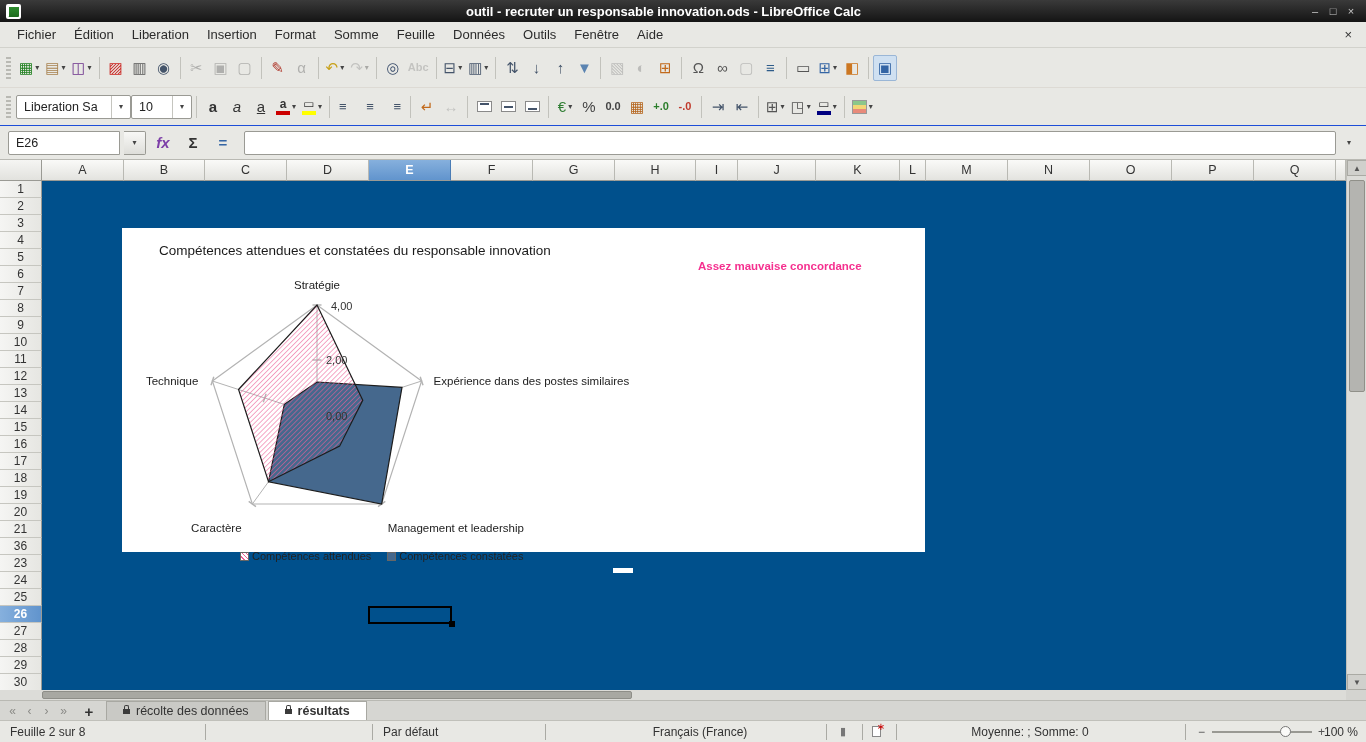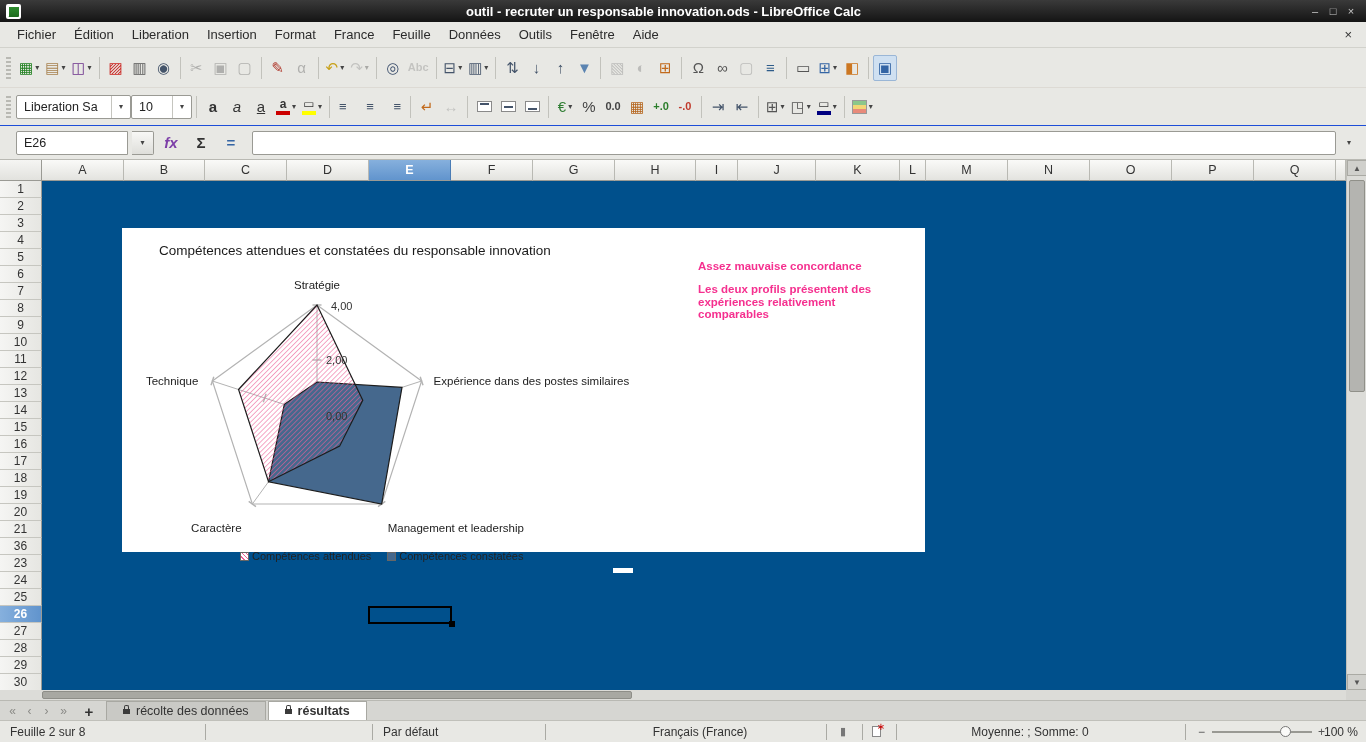--- a/index.html
+++ b/index.html
@@ -46,21 +46,21 @@
   .vbox { width:15px; height:11px; border:1px solid #8a8a8a; background:#fff; position:relative; }
   .vbar { position:absolute; left:2px; right:2px; height:2px; background:#44546a; }
   .vbar.top{top:1px} .vbar.center{top:4px} .vbar.bottom{bottom:1px}
   .cfbox { width:15px; height:14px; border:1px solid #999;
     background:linear-gradient(to bottom,#8bc78b 0 33%,#f2d675 33% 66%,#e88a7a 66% 100%); }
 
   
   #formulabar { position:absolute; left:0; top:126px; width:1366px; height:34px; background:#e8e8e4;
     border-bottom:1px solid #b9b9b3; display:flex; align-items:center; padding:0 8px; gap:4px; }
   #namebox { width:112px; height:24px; background:#fff; border:1px solid #9a9a94; border-radius:2px 0 0 2px;
-    display:flex; align-items:center; padding:0 7px; font-size:12.5px; color:#222;margin-left:8px; }
+    display:flex; align-items:center; padding:0 7px; font-size:12.5px; color:#222; }
   #namebox-dd { width:22px; height:24px; border:1px solid #9a9a94; border-left:none; border-radius:0 2px 2px 0;
     background:linear-gradient(#f8f8f6,#dededa); display:flex; align-items:center; justify-content:center; font-size:8px; color:#444; }
   .fbtn { width:26px; text-align:center; font-size:15px; }
   #fx { color:#7d3fa8; font-style:italic; font-weight:bold; }
   #sigma { color:#333; font-weight:bold; }
   #equals { color:#3465a4; font-weight:bold; }
   #inputline { flex:1; height:24px; background:#fff; border:1px solid #9a9a94; border-radius:2px; margin-left:4px;
     font-size:12.5px; padding:0 6px; line-height:22px; color:#222; }
   #fbar-expand { width:18px; text-align:center; font-size:8px; color:#444; }
 
@@ -147,21 +147,21 @@
   <div class="winbtn">×</div>
 </div>
 
 <div id="menubar">
   <span id="menuItems" style="display:flex">
       <div class="menu-item">Fichier</div>
       <div class="menu-item">Édition</div>
       <div class="menu-item">Liberation</div>
       <div class="menu-item">Insertion</div>
       <div class="menu-item">Format</div>
-      <div class="menu-item">France</div>
+      <div class="menu-item">Somme</div>
       <div class="menu-item">Feuille</div>
       <div class="menu-item">Données</div>
       <div class="menu-item">Outils</div>
       <div class="menu-item">Fenêtre</div>
       <div class="menu-item">Aide</div>
     </span>
   <span class="menu-close">×</span>
 </div>
 
 <div id="tbStd" class="toolbar">
@@ -508,21 +508,20 @@
           <div class="swatch hatch"></div>
           <div>Compétences attendues</div>
         </div>
         <div class="leg-item">
           <div class="swatch" style="background: rgb(69, 104, 141);"></div>
           <div>Compétences constatées</div>
         </div>
       </div>
     <div id="annotation" style="color: rgb(245, 48, 143);">
       <p>Assez mauvaise concordance</p>
-      <p>Les deux profils présentent des expériences relativement comparables</p>
     </div>
     <div id="chart-notch"></div>
   </div>
 
   <div id="cellcursor"></div>
   <div id="fillhandle"></div>
 </div>
 
 <div id="vscroll">
   <div class="vbtn">▲</div>

